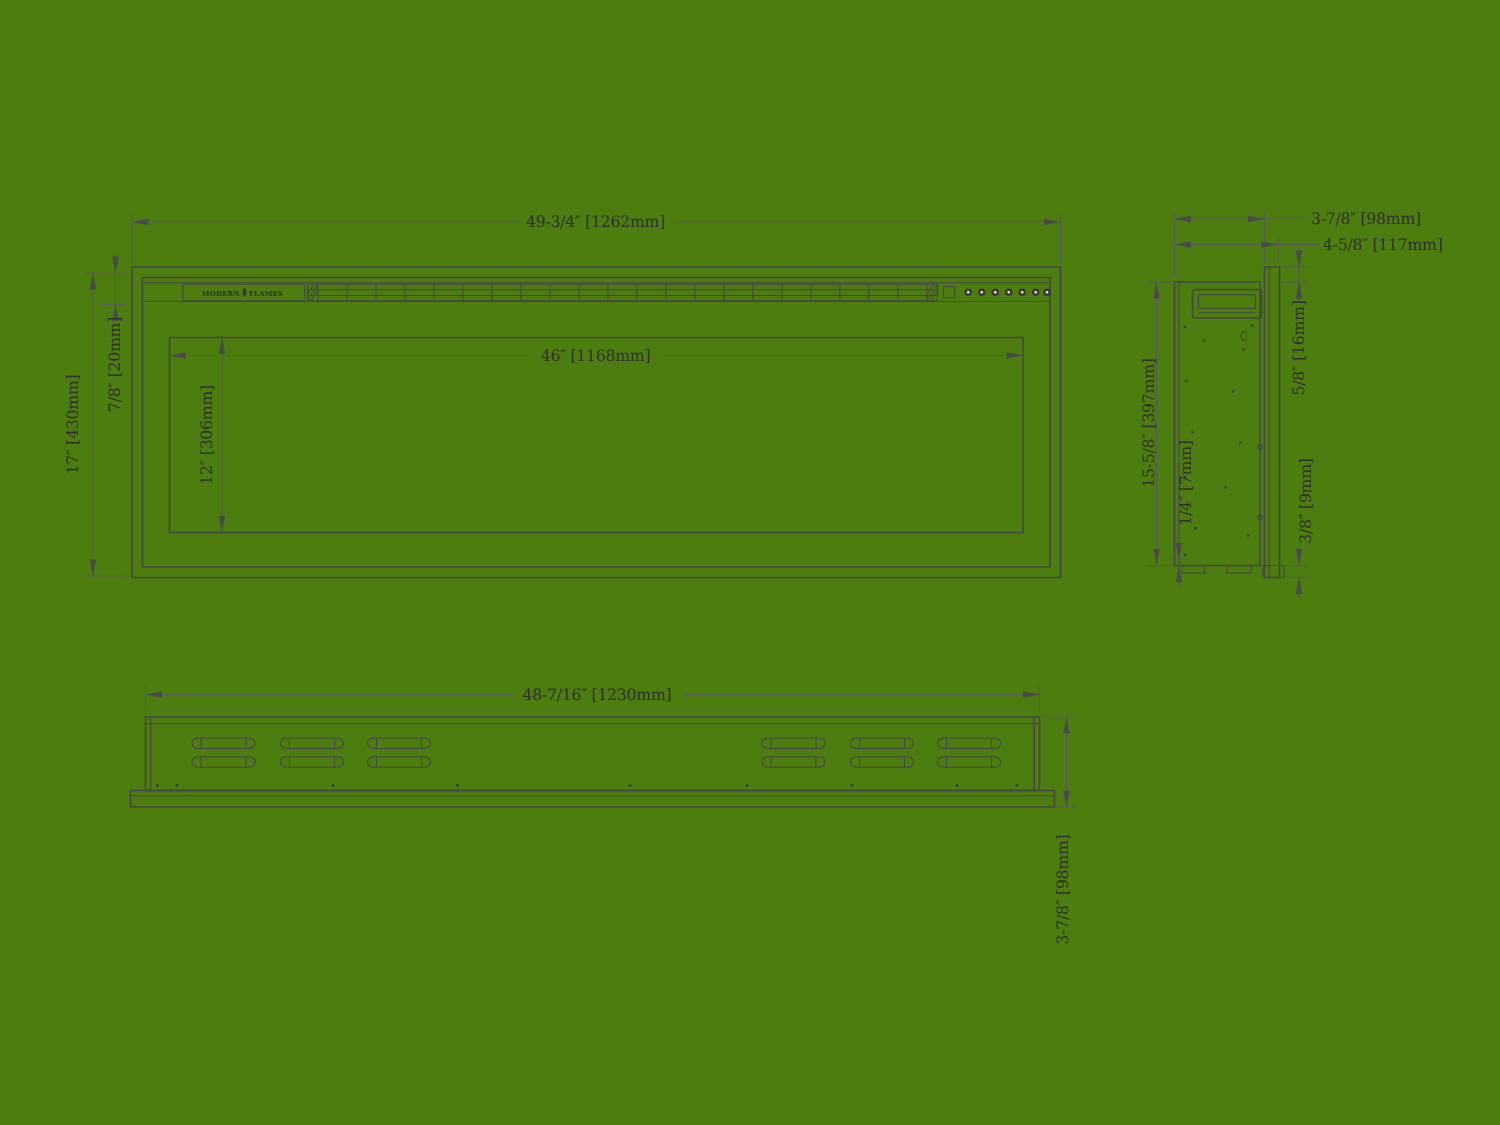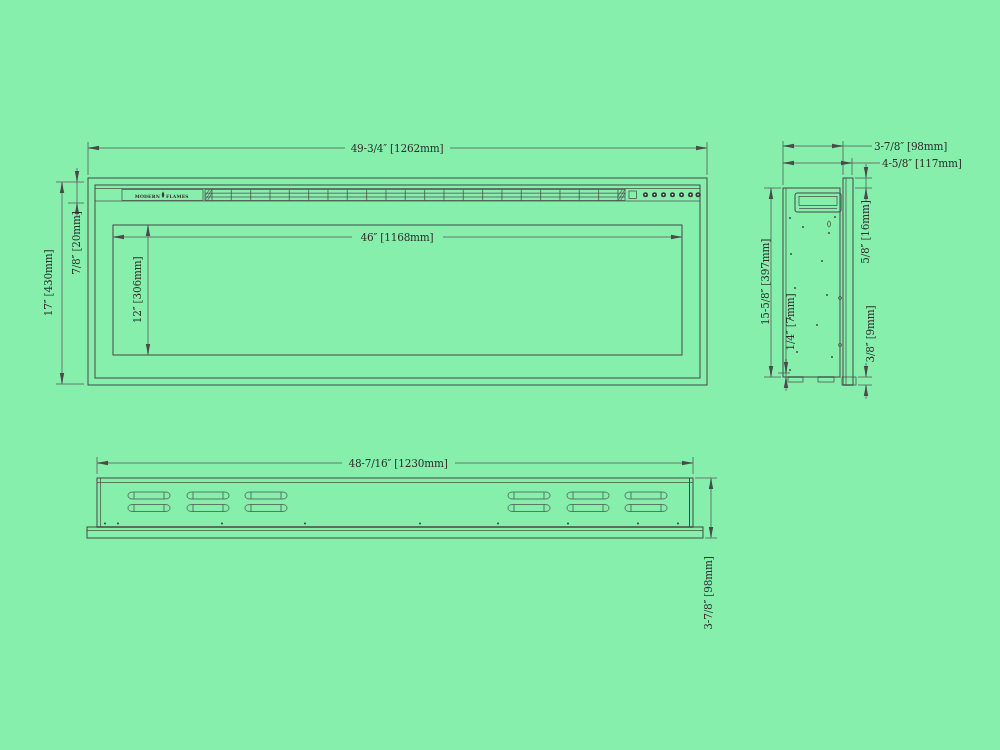--- a/index.html
+++ b/index.html
@@ -1,16 +1,16 @@
 <!DOCTYPE html>
 <html><head>
 <meta charset="utf-8">
 <style>
   html,body{margin:0;padding:0;background:#ffffff;}
-  .canvas{position:relative;width:1000px;height:750px;background:#86efac;overflow:hidden;}
+  .canvas{position:relative;width:1000px;height:750px;background:#4d7c0f;overflow:hidden;}
   svg text{fill:#2f2f2f;font-family:"DejaVu Serif",serif;font-size:10.5px;letter-spacing:-0.2px;}
   svg .brand-text{font-size:4.5px;font-weight:bold;letter-spacing:0.2px;}
   svg .ln line,svg .ln rect,svg .ln path,svg .ln circle,svg .ln ellipse{stroke:#464646;stroke-width:1;fill:none;}
   svg .ln .dim{stroke:#5a5a5a;stroke-width:0.8;}
   svg .ln .thin{stroke-width:0.7;}
   svg .fillshape{fill:#3a3a3a !important;stroke:none !important;}
   svg .whitedot{fill:#ffffff !important;stroke:none !important;}
 </style>
 </head>
 <body>

